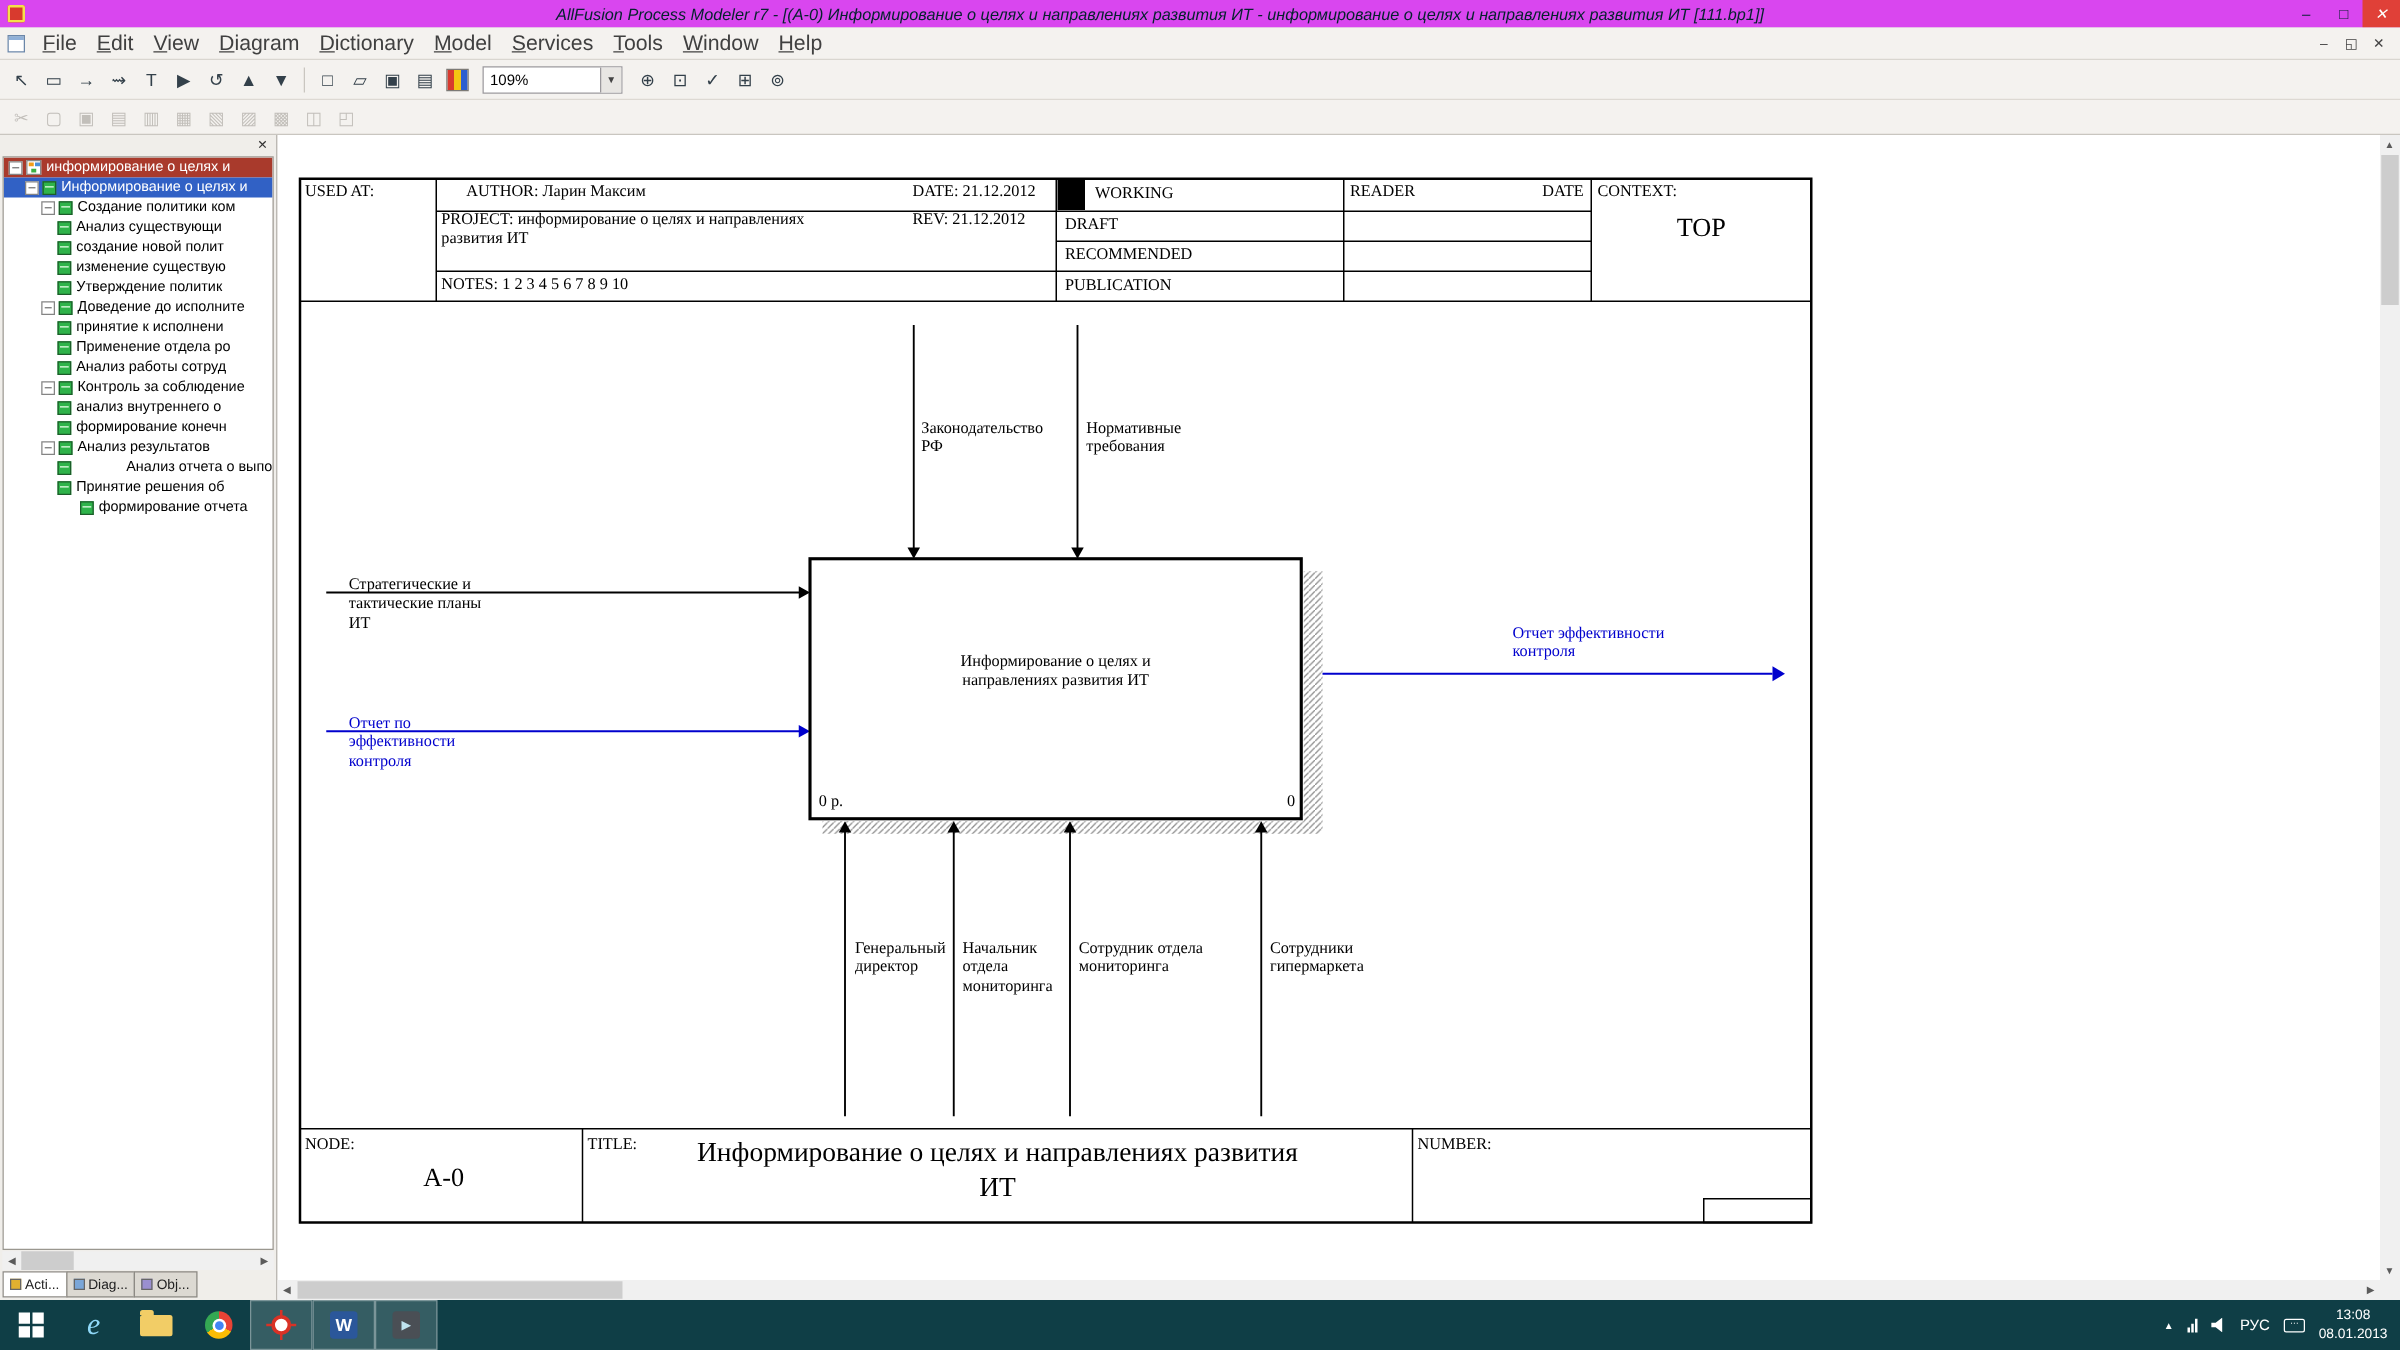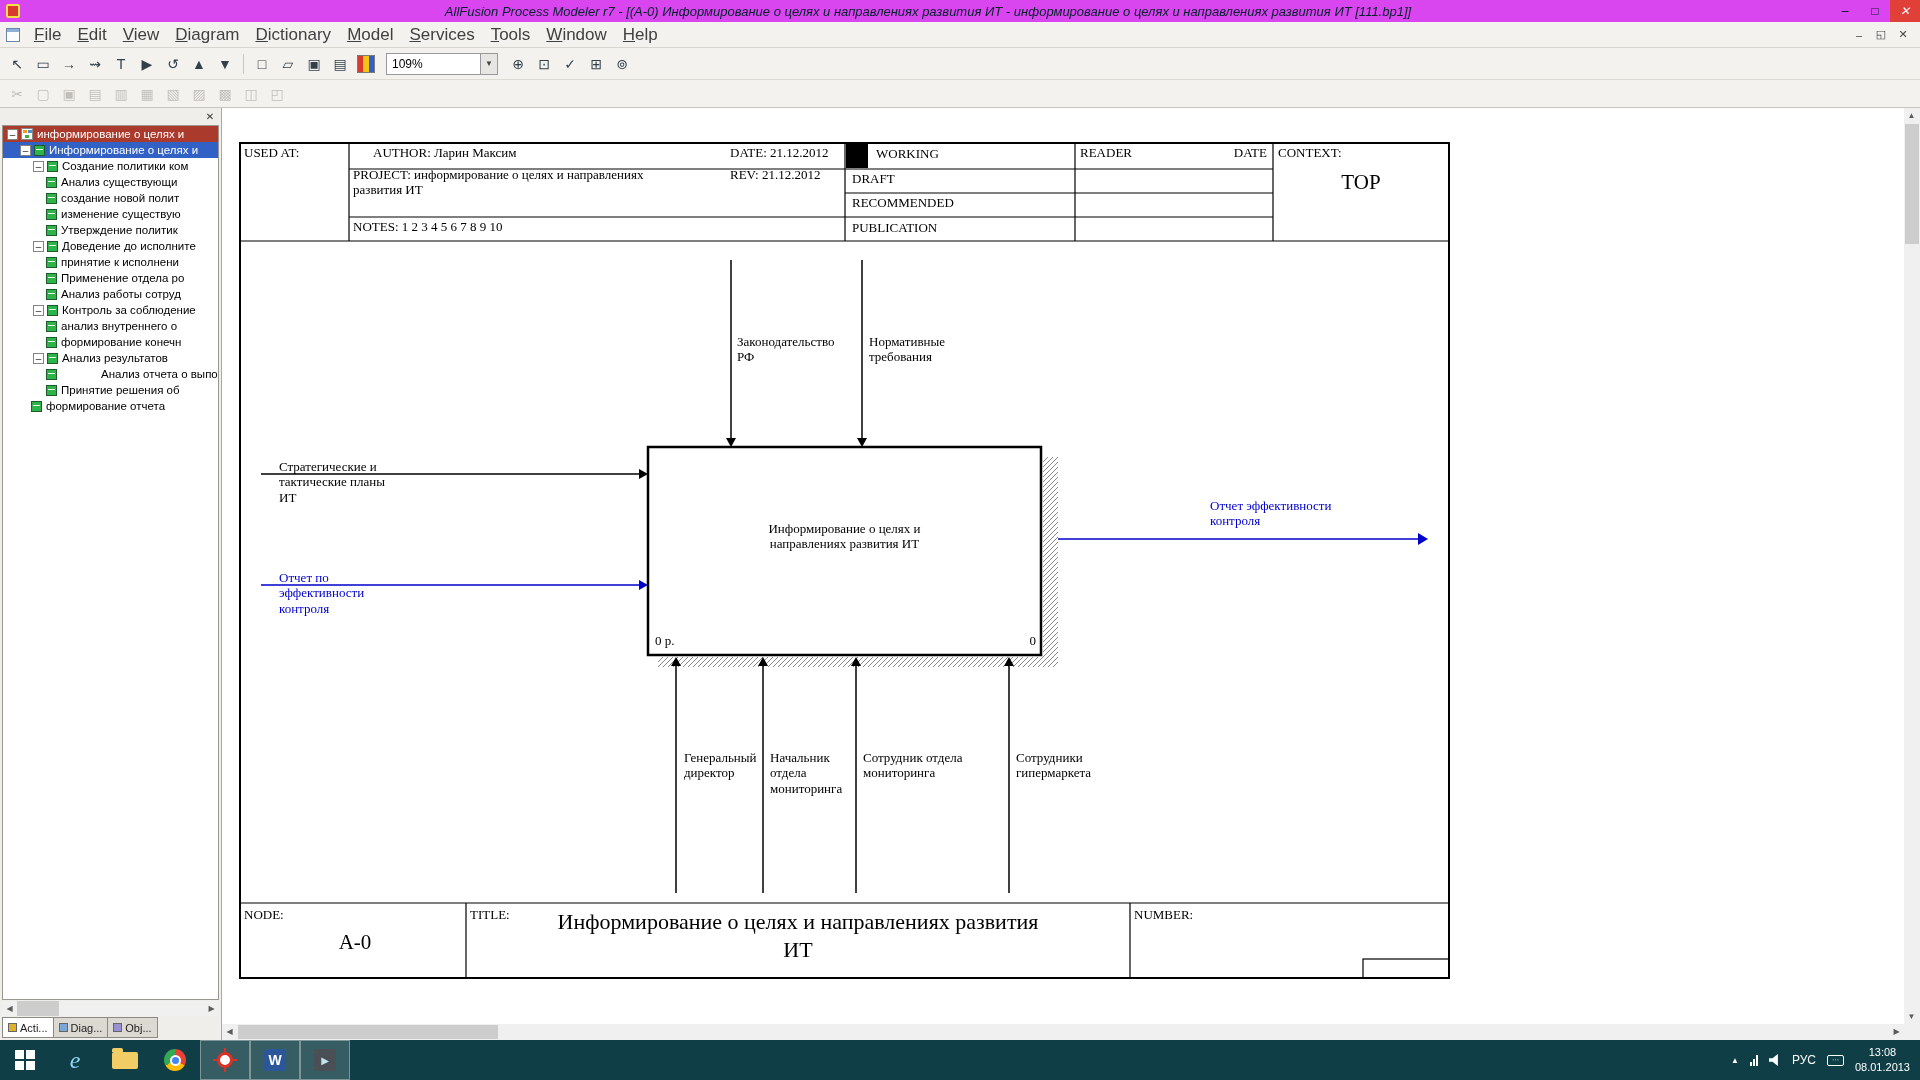--- a/index.html
+++ b/index.html
@@ -275,21 +275,21 @@
           <span>Анализ результатов</span>
         </div>
         <div class="tree-row" style="padding-left: 43px; gap: 40px;">
           <span class="ic-activity"></span>
           <span>Анализ отчета о выпо</span>
         </div>
         <div class="tree-row" style="padding-left: 43px;">
           <span class="ic-activity"></span>
           <span>Принятие решения об</span>
         </div>
-        <div class="tree-row" style="padding-left: 28px;">
+        <div class="tree-row" style="padding-left: 61px;">
           <span class="ic-activity"></span>
           <span>формирование отчета</span>
         </div>
       </div>
     <div class="panel-hscroll">
       <span class="sb-arrow">◀</span>
       <span class="panel-thumb"></span>
       <span class="sb-arrow" style="margin-left:auto;">▶</span>
     </div>
     <div class="panel-tabs" id="panel-tabs">

